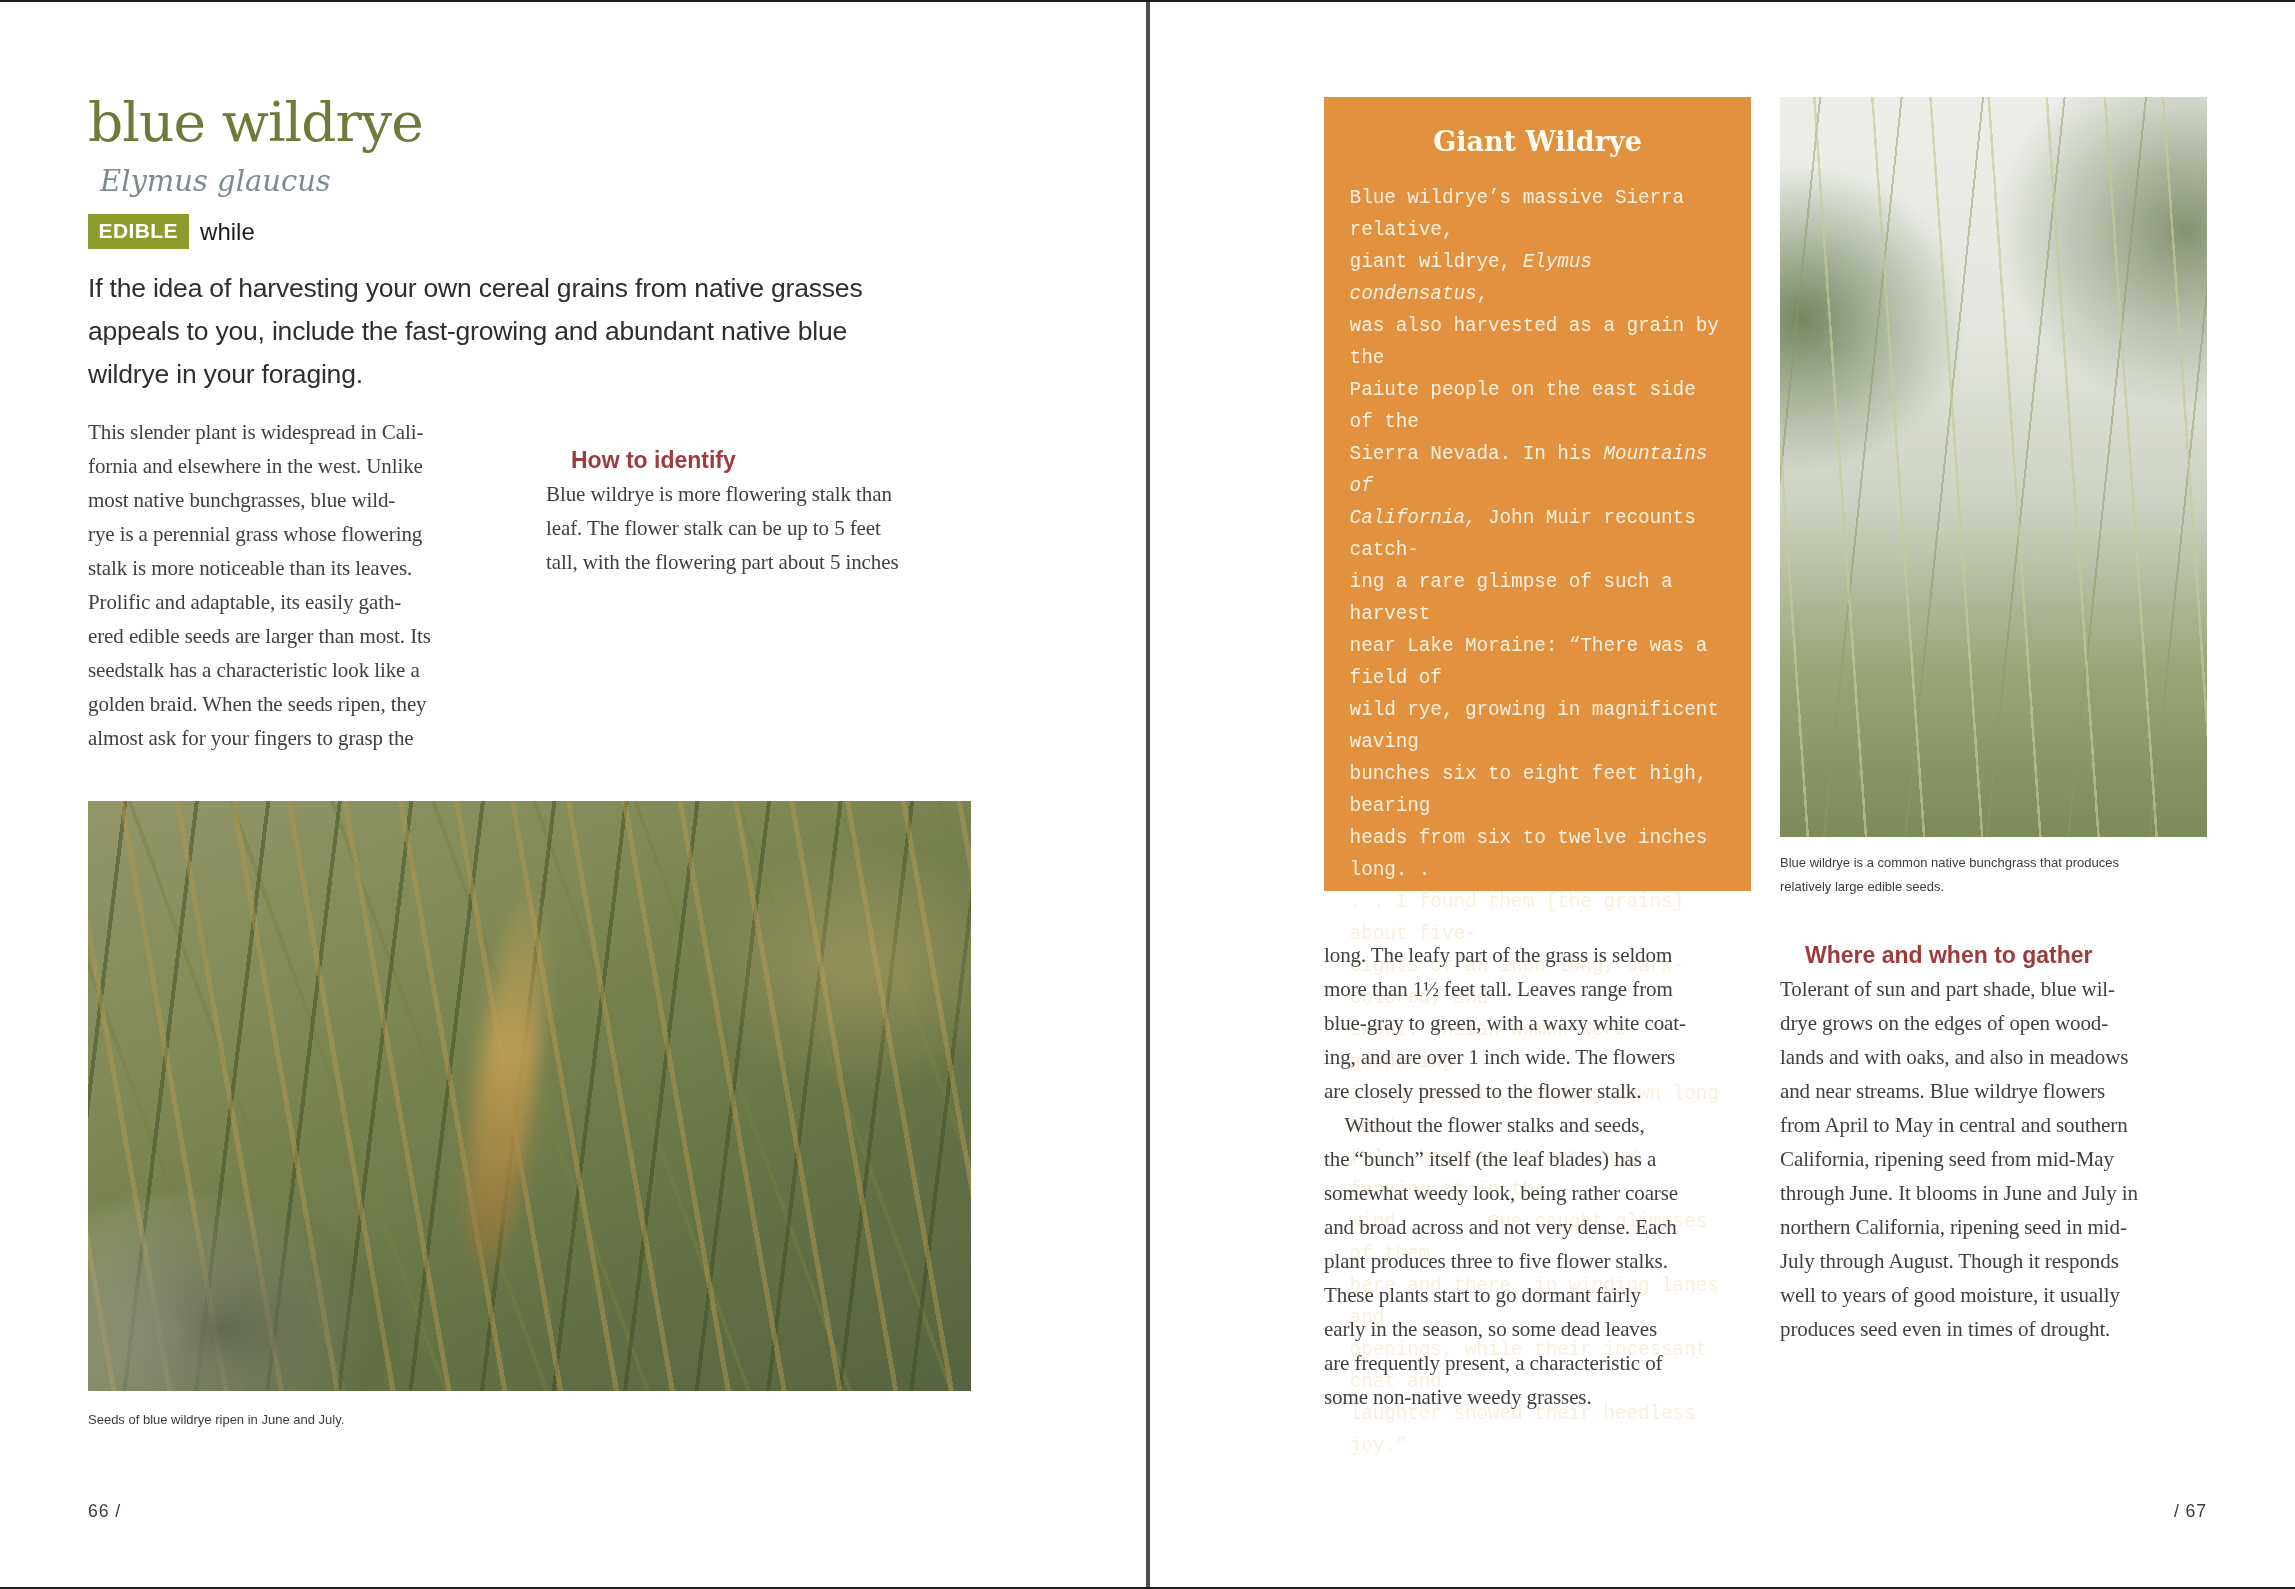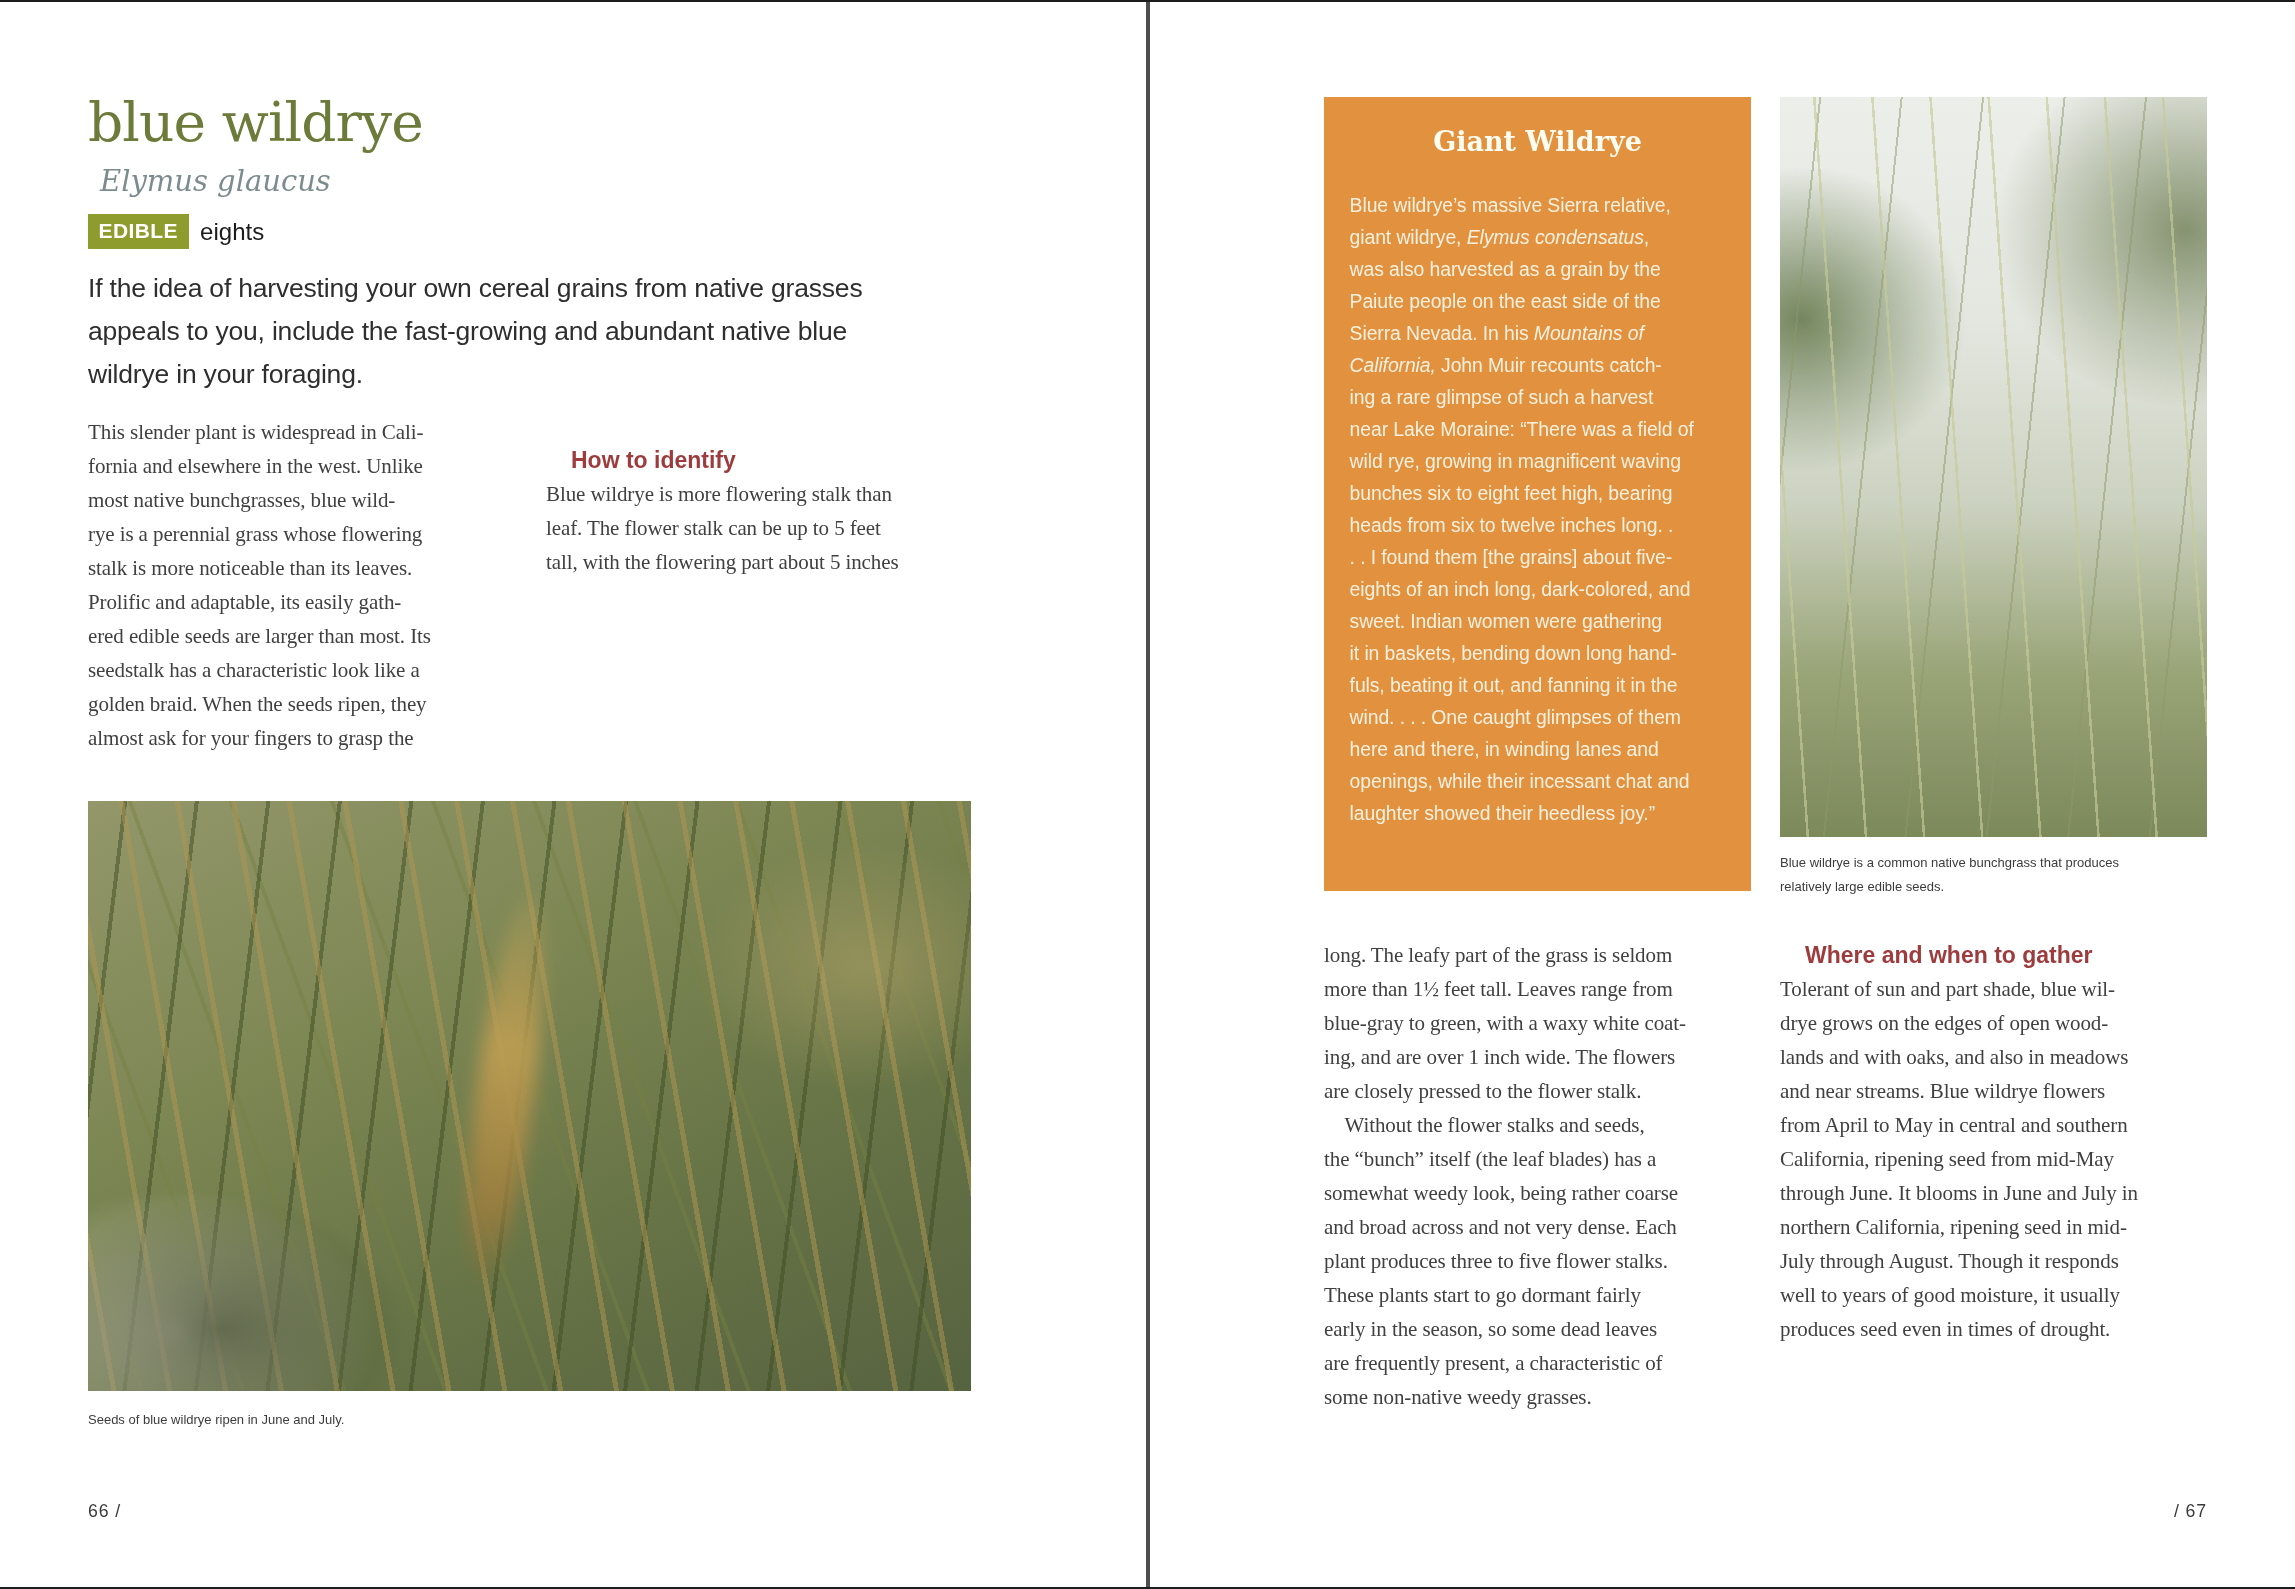--- a/index.html
+++ b/index.html
@@ -91,22 +91,22 @@
   
   .sidebar {
     position:absolute; left:1324px; top:95px; width:427px; height:794px;
     background:#e2913e; padding:26.5px 25.6px 0;
   }
   .sidebar-heading {
     font-family:"DejaVu Serif", serif; font-weight:bold; font-size:27px;
     color:#fffdf2; text-align:center; line-height:35px;
   }
   .sidebar-body {
-    margin-top:30px;
-    font-family:Liberation Sans, sans-serif; font-size:19.4px; line-height:32px;
+    margin-top:23px;
+    font-family:Liberation Mono, monospace; font-size:19.4px; line-height:32px;
     color:#f9f1e0; white-space:pre-line; letter-spacing:-0.1px;
   }
   .it { font-style:italic; }
 
   .colR1 { position:absolute; left:1324px; top:936px; width:452px; }
   .colR2 { position:absolute; left:1780px; top:936px; width:441px; }
   .subhead-top {
     font-family:"Liberation Sans", sans-serif; font-weight:bold; font-size:23px;
     color:#9d3b3d; margin:0 0 0 25px; line-height:34px;
   }
@@ -115,21 +115,21 @@
 <body>
 
 <div class="spread">
 
   <div>
     <h1 class="title">blue wildrye</h1>
     <div class="species">Elymus glaucus</div>
 
     <div class="badge-row">
       <span class="badge">EDIBLE</span>
-      <span class="badge-suffix">eights</span>
+      <span class="badge-suffix">while</span>
     </div>
 
     <p class="intro">If the idea of harvesting your own cereal grains from native grasses
 appeals to you, include the fast-growing and abundant native blue
 wildrye in your foraging.</p>
 
     <div class="colL1 bodytext">This slender plant is widespread in Cali-
 fornia and elsewhere in the west. Unlike
 most native bunchgrasses, blue wild-
 rye is a perennial grass whose flowering

